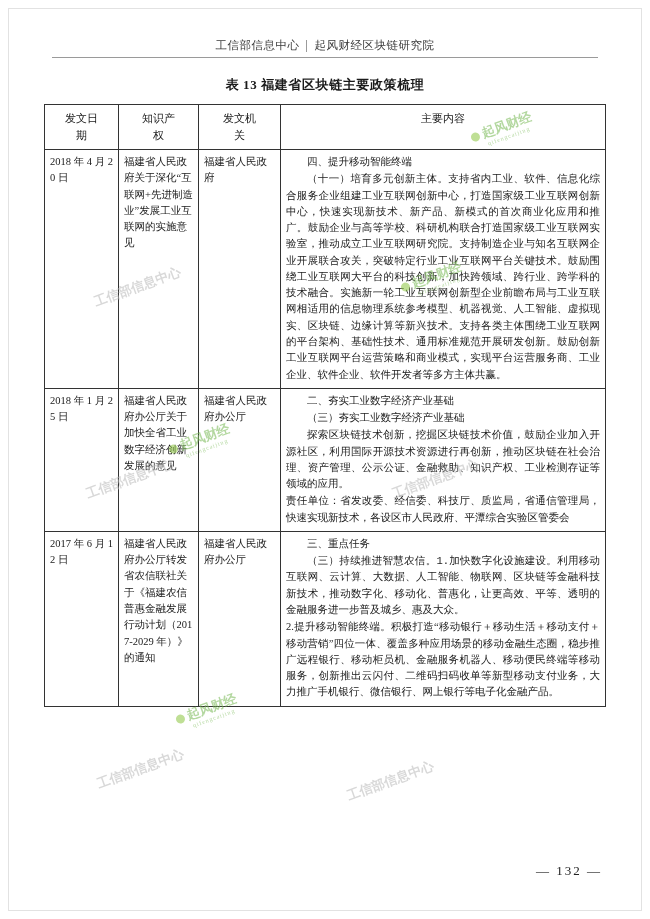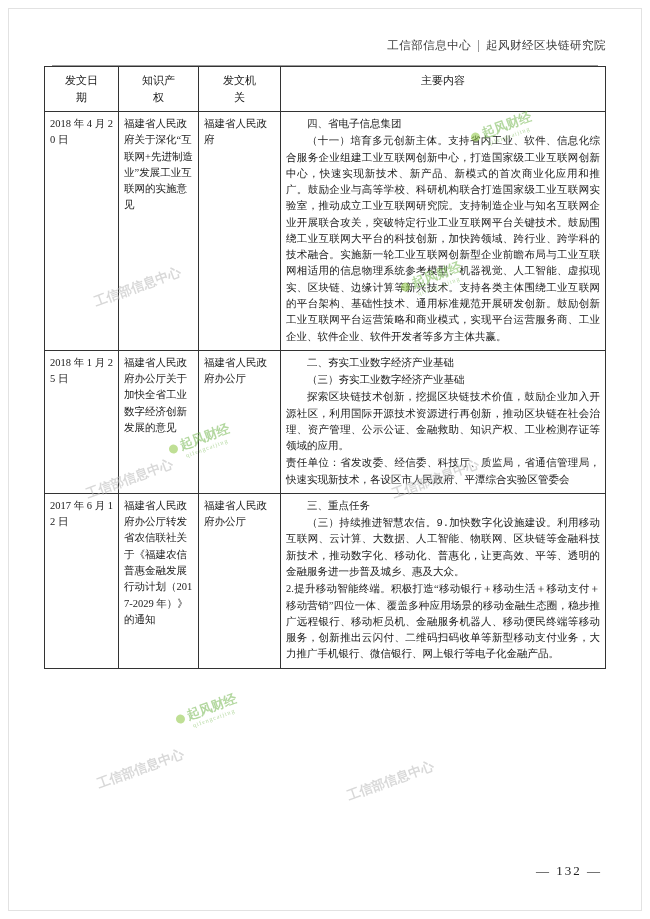--- a/index.html
+++ b/index.html
@@ -24,26 +24,26 @@
   }
   
   .page-edge {
     position: absolute;
     left: 8px; top: 8px; right: 8px; bottom: 8px;
     border: 1px solid #e2e2e2;
     pointer-events: none;
   }
 
   .header {
-    text-align: right;
+    text-align: center;
     font-size: 11.5px;
     color: #3a3a3a;
     letter-spacing: 0.5px;
     margin-top: 2px;
-    margin-bottom: 12px;
+    margin-bottom: 4px;
   }
   .header .sep {
     margin: 0 6px;
     color: #555;
   }
   .header-rule {
     border-bottom: 1px solid #9a9a9a;
     margin: 4px 8px 0 8px;
   }
 
@@ -167,20 +167,21 @@
   </div>
   <div class="wm gray" style="left:345px; top:772px;">
     <span>工信部信息中心</span>
   </div>
 
   <div class="header">
     <span>工信部信息中心</span><span class="sep">|</span><span>起风财经区块链研究院</span>
   </div>
   <div class="header-rule"></div>
 
+  <div class="table-title">表 13  福建省区块链主要政策梳理</div>
 
   <table class="policy">
     <colgroup>
       <col class="c-date">
       <col class="c-doc">
       <col class="c-org">
       <col class="c-main">
     </colgroup>
     <thead>
       <tr>
@@ -189,42 +190,42 @@
         <th>发文机关</th>
         <th>主要内容</th>
       </tr>
     </thead>
     <tbody>
       <tr>
         <td class="date">2018 年 4 月 20 日</td>
         <td class="doc">福建省人民政府关于深化“互联网+先进制造业”发展工业互联网的实施意见</td>
         <td class="org">福建省人民政府</td>
         <td class="main">
-          <p class="center-head">四、省电子信息集团</p>
+          <p class="center-head">四、提升移动智能终端</p>
           <p class="indent">（十一）培育多元创新主体。支持省内工业、软件、信息化综合服务企业组建工业互联网创新中心，打造国家级工业互联网创新中心，快速实现新技术、新产品、新模式的首次商业化应用和推广。鼓励企业与高等学校、科研机构联合打造国家级工业互联网实验室，推动成立工业互联网研究院。支持制造企业与知名互联网企业开展联合攻关，突破特定行业工业互联网平台关键技术。鼓励围绕工业互联网大平台的科技创新，加快跨领域、跨行业、跨学科的技术融合。实施新一轮工业互联网创新型企业前瞻布局与工业互联网相适用的信息物理系统参考模型、机器视觉、人工智能、虚拟现实、区块链、边缘计算等新兴技术。支持各类主体围绕工业互联网的平台架构、基础性技术、通用标准规范开展研发创新。鼓励创新工业互联网平台运营策略和商业模式，实现平台运营服务商、工业企业、软件企业、软件开发者等多方主体共赢。</p>
         </td>
       </tr>
       <tr>
         <td class="date">2018 年 1 月 25 日</td>
         <td class="doc">福建省人民政府办公厅关于加快全省工业数字经济创新发展的意见</td>
         <td class="org">福建省人民政府办公厅</td>
         <td class="main">
           <p class="center-head">二、夯实工业数字经济产业基础</p>
           <p class="indent">（三）夯实工业数字经济产业基础</p>
           <p class="indent">探索区块链技术创新，挖掘区块链技术价值，鼓励企业加入开源社区，利用国际开源技术资源进行再创新，推动区块链在社会治理、资产管理、公示公证、金融救助、知识产权、工业检测存证等领域的应用。</p>
           <p>责任单位：省发改委、经信委、科技厅、质监局，省通信管理局，快速实现新技术，各设区市人民政府、平潭综合实验区管委会</p>
         </td>
       </tr>
       <tr>
         <td class="date">2017 年 6 月 12 日</td>
         <td class="doc">福建省人民政府办公厅转发省农信联社关于《福建农信普惠金融发展行动计划（2017-2029 年）》的通知</td>
         <td class="org">福建省人民政府办公厅</td>
         <td class="main">
           <p class="center-head">三、重点任务</p>
-          <p class="indent">（三）持续推进智慧农信。9.加快数字化设施建设。利用移动互联网、云计算、大数据、人工智能、物联网、区块链等金融科技新技术，推动数字化、移动化、普惠化，让更高效、平等、透明的金融服务进一步普及城乡、惠及大众。</p>
+          <p class="indent">（三）持续推进智慧农信。1.加快数字化设施建设。利用移动互联网、云计算、大数据、人工智能、物联网、区块链等金融科技新技术，推动数字化、移动化、普惠化，让更高效、平等、透明的金融服务进一步普及城乡、惠及大众。</p>
           <p>2.提升移动智能终端。积极打造“移动银行＋移动生活＋移动支付＋移动营销”四位一体、覆盖多种应用场景的移动金融生态圈，稳步推广远程银行、移动柜员机、金融服务机器人、移动便民终端等移动服务，创新推出云闪付、二维码扫码收单等新型移动支付业务，大力推广手机银行、微信银行、网上银行等电子化金融产品。</p>
         </td>
       </tr>
     </tbody>
   </table>
 
   <div class="footer">— 132 —</div>
 </div>
 
 </body></html>

